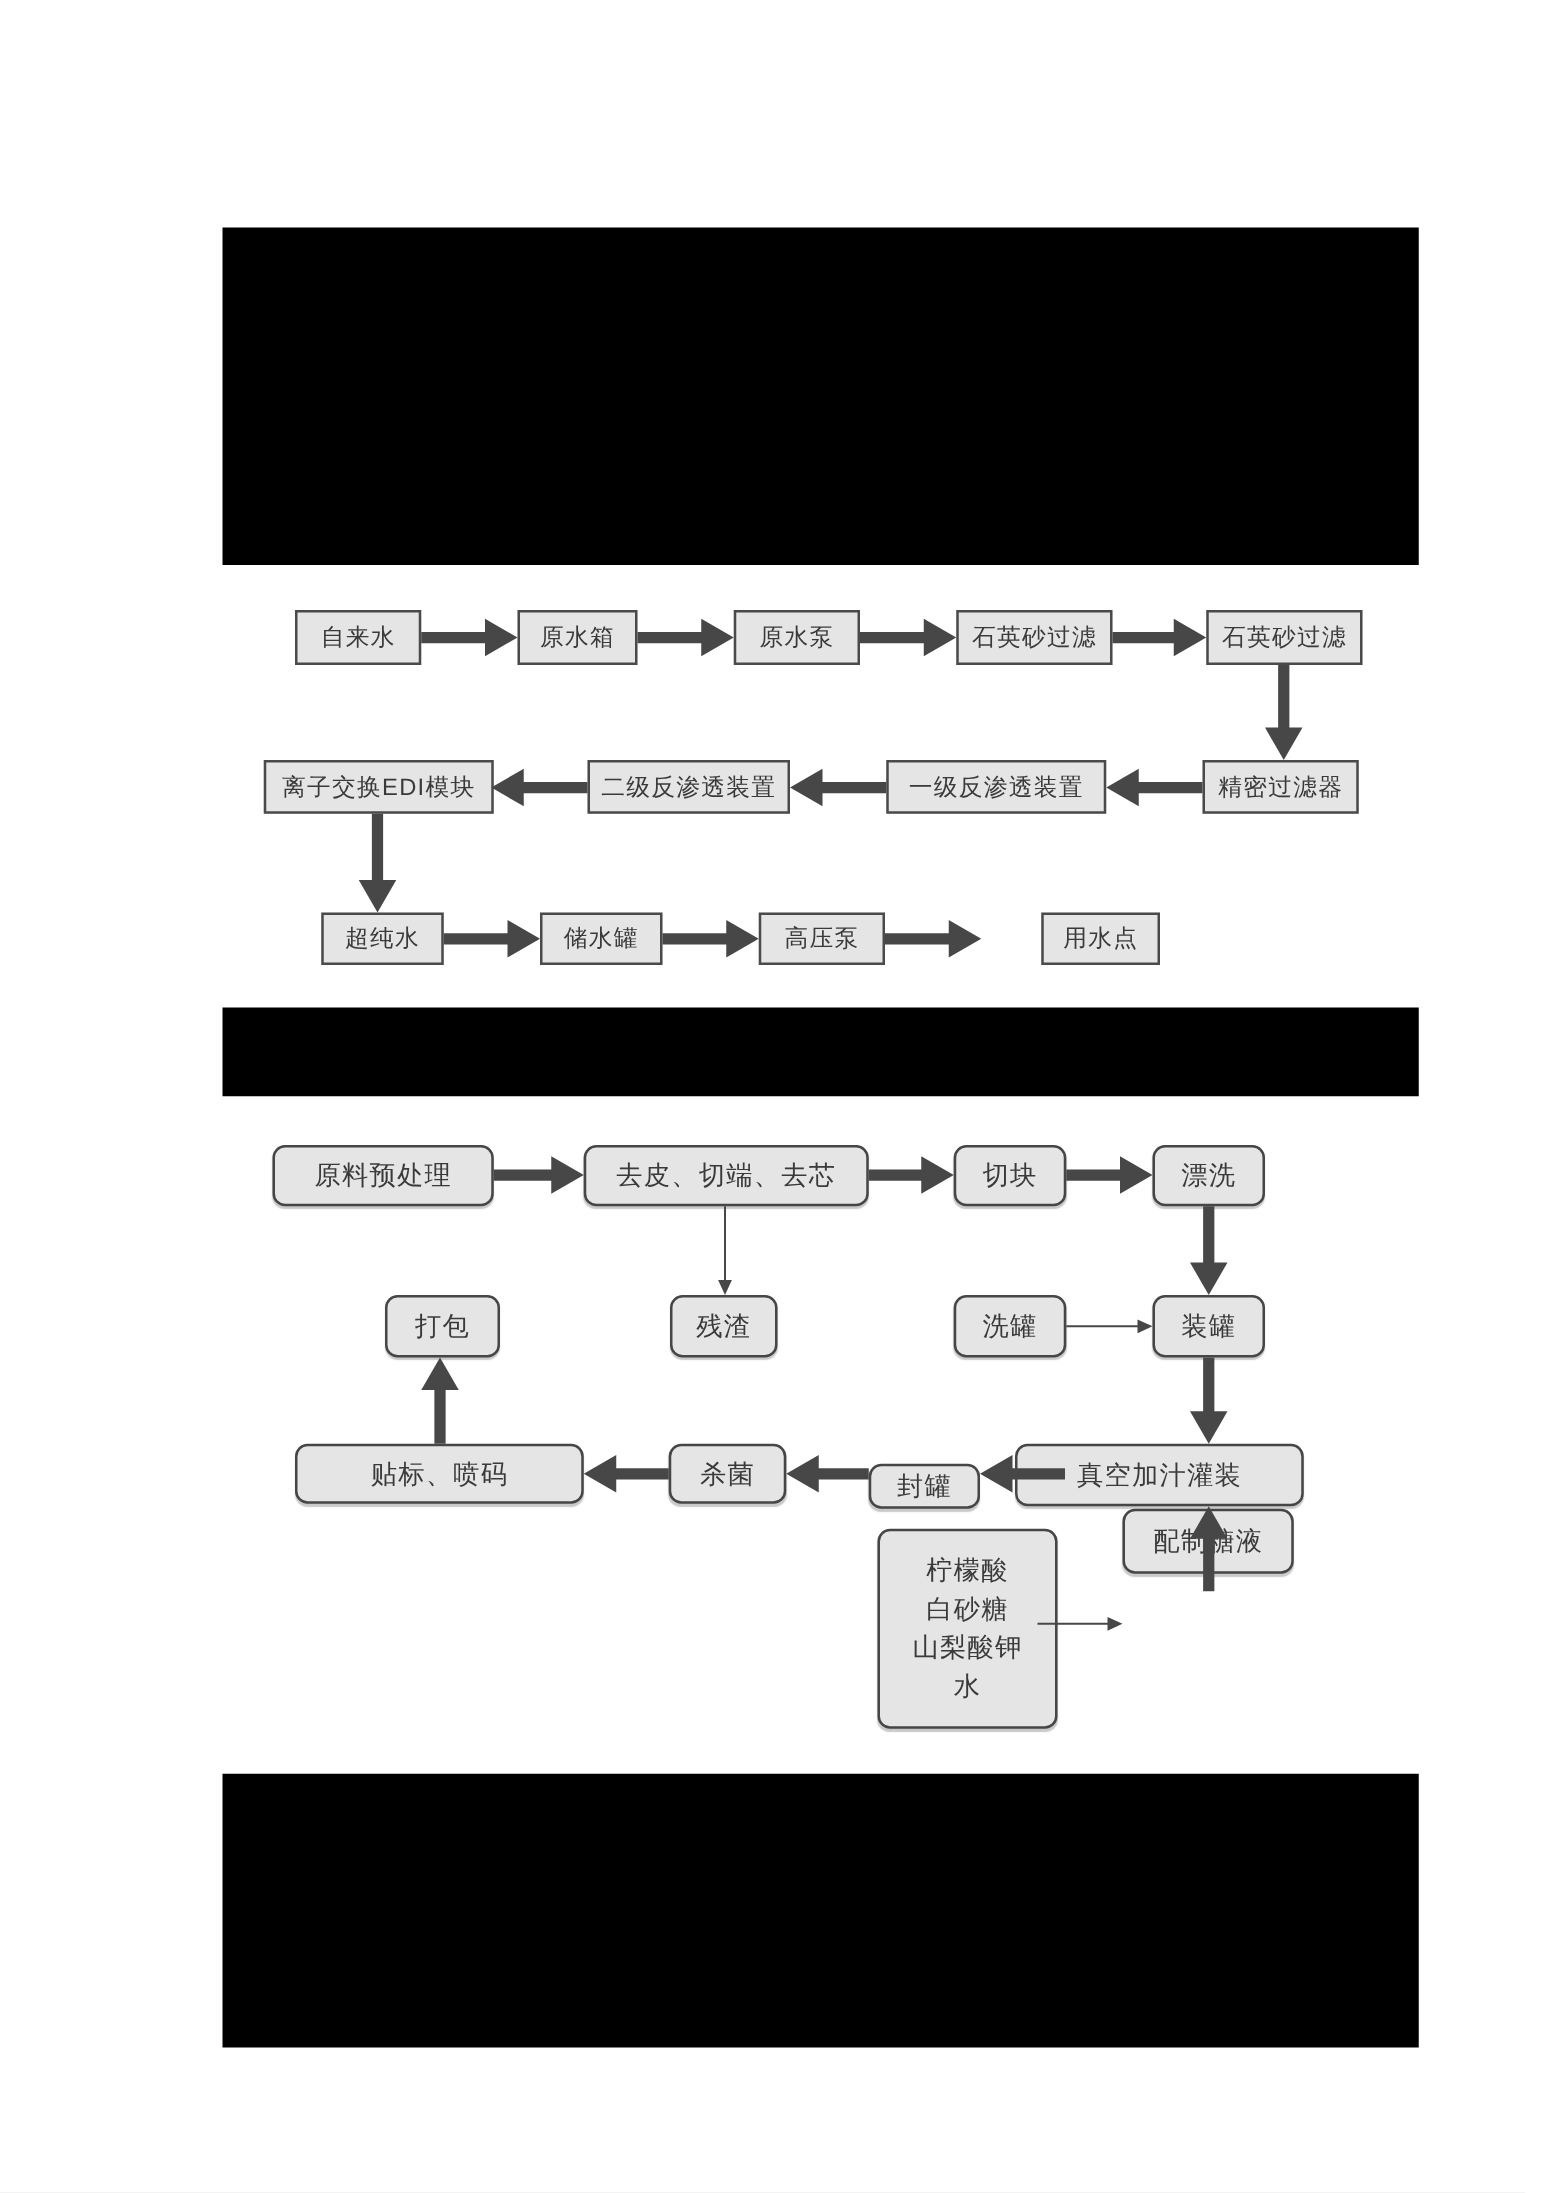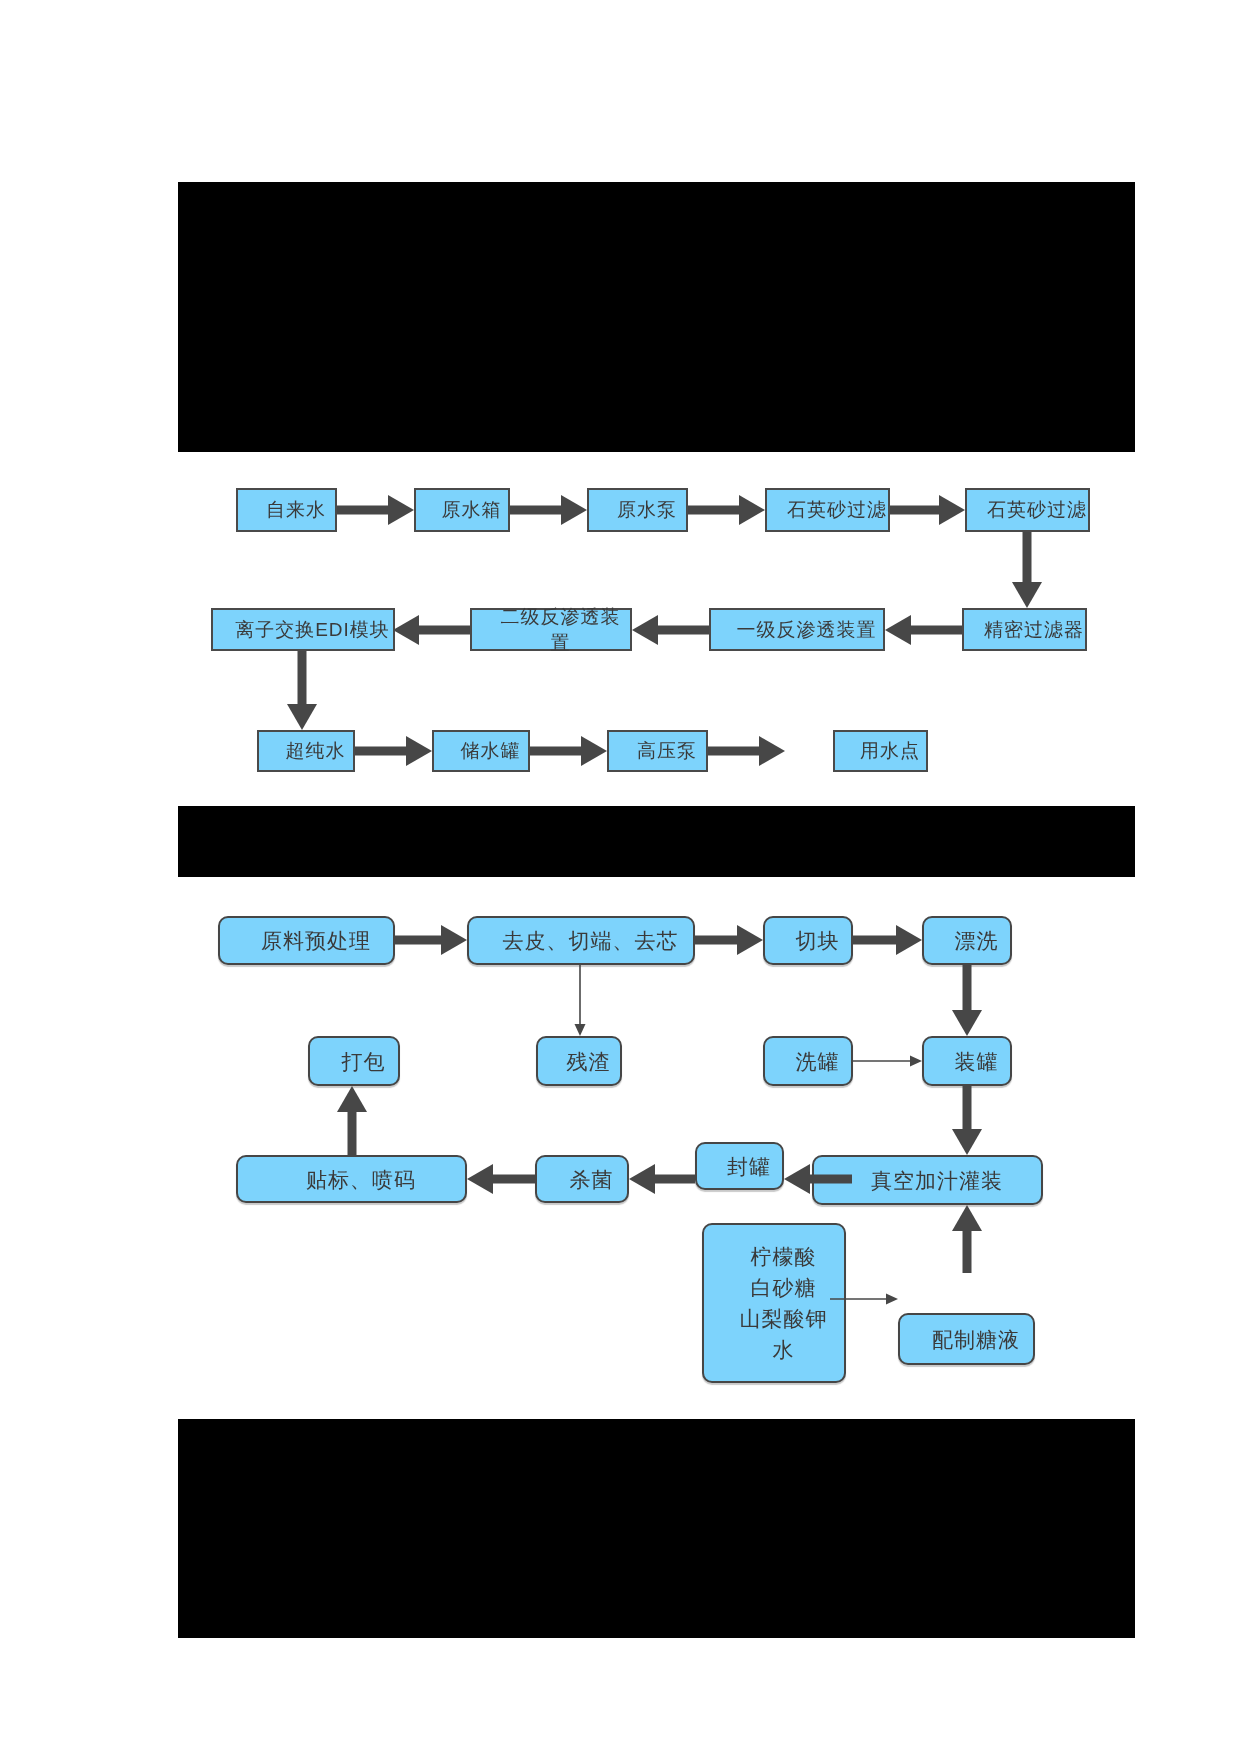--- a/index.html
+++ b/index.html
@@ -11,31 +11,30 @@
     background: #ffffff;
     overflow: hidden;
     font-family: "Liberation Sans", "DejaVu Sans", sans-serif;
   }
   .redacted {
     position: absolute;
     background: #000000;
   }
   .fc-box {
     position: absolute;
-    background: #7dd3fc;
+    background: #e5e5e5;
     color: #3a3a3a;
     display: flex;
     align-items: center;
     justify-content: center;
     text-align: center;
     box-sizing: border-box;
     white-space: pre-line;
     z-index: 2;
     letter-spacing: 1px;
-    padding-left: 19px;
   }
   .fc-box.square {
     border: 2px solid #4a4a4a;
     border-radius: 0;
     font-size: 19px;
   }
   .fc-box.rounded {
     border: 2.5px solid #464646;
     border-radius: 10px;
     font-size: 21px;
@@ -175,21 +174,21 @@
       <div class="fc-box rounded" style="left: 218px; top: 916px; width: 177px; height: 49px;">原料预处理</div>
       <div class="fc-box rounded" style="left: 467px; top: 916px; width: 228px; height: 49px;">去皮、切端、去芯</div>
       <div class="fc-box rounded" style="left: 763px; top: 916px; width: 90px; height: 49px;">切块</div>
       <div class="fc-box rounded" style="left: 922px; top: 916px; width: 90px; height: 49px;">漂洗</div>
       <div class="fc-box rounded" style="left: 308px; top: 1036px; width: 92px; height: 50px;">打包</div>
       <div class="fc-box rounded" style="left: 536px; top: 1036px; width: 86px; height: 50px;">残渣</div>
       <div class="fc-box rounded" style="left: 763px; top: 1036px; width: 90px; height: 50px;">洗罐</div>
       <div class="fc-box rounded" style="left: 922px; top: 1036px; width: 90px; height: 50px;">装罐</div>
       <div class="fc-box rounded" style="left: 236px; top: 1155px; width: 231px; height: 48px;">贴标、喷码</div>
       <div class="fc-box rounded" style="left: 535px; top: 1155px; width: 94px; height: 48px;">杀菌</div>
-      <div class="fc-box rounded" style="left: 695px; top: 1142px; width: 89px; height: 48px;">封罐</div>
+      <div class="fc-box rounded" style="left: 695px; top: 1171px; width: 89px; height: 36px;">封罐</div>
       <div class="fc-box rounded" style="left: 812px; top: 1155px; width: 231px; height: 50px;">真空加汁灌装</div>
       <div class="fc-box rounded" style="left: 686px; top: 1223px; width: 144px; height: 160px; margin-left: 16px;">柠檬酸
 白砂糖
 山梨酸钾
 水</div>
-      <div class="fc-box rounded" style="left: 898px; top: 1313px; width: 137px; height: 52px;">配制糖液</div>
+      <div class="fc-box rounded" style="left: 898px; top: 1207px; width: 137px; height: 52px;">配制糖液</div>
     </div>
 </div>
 
 </body></html>

